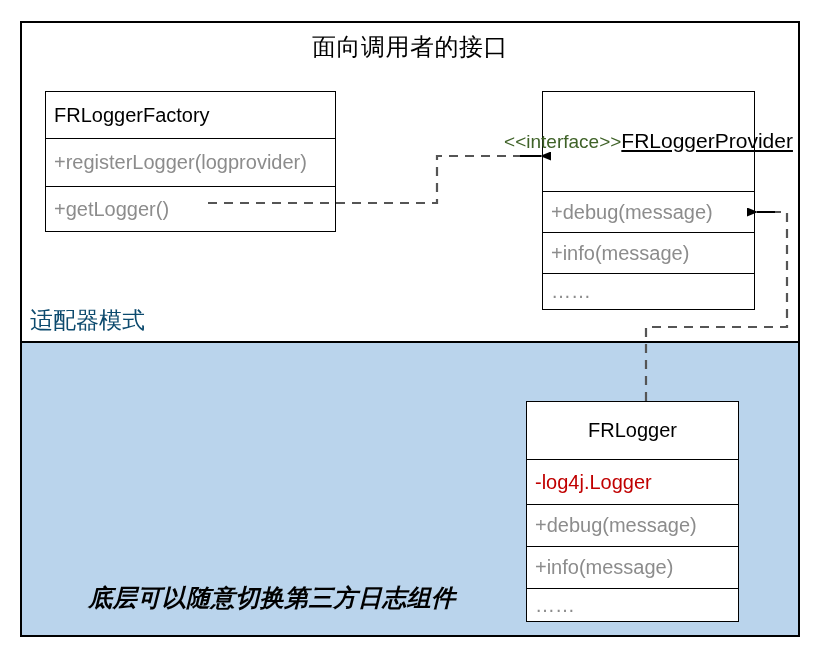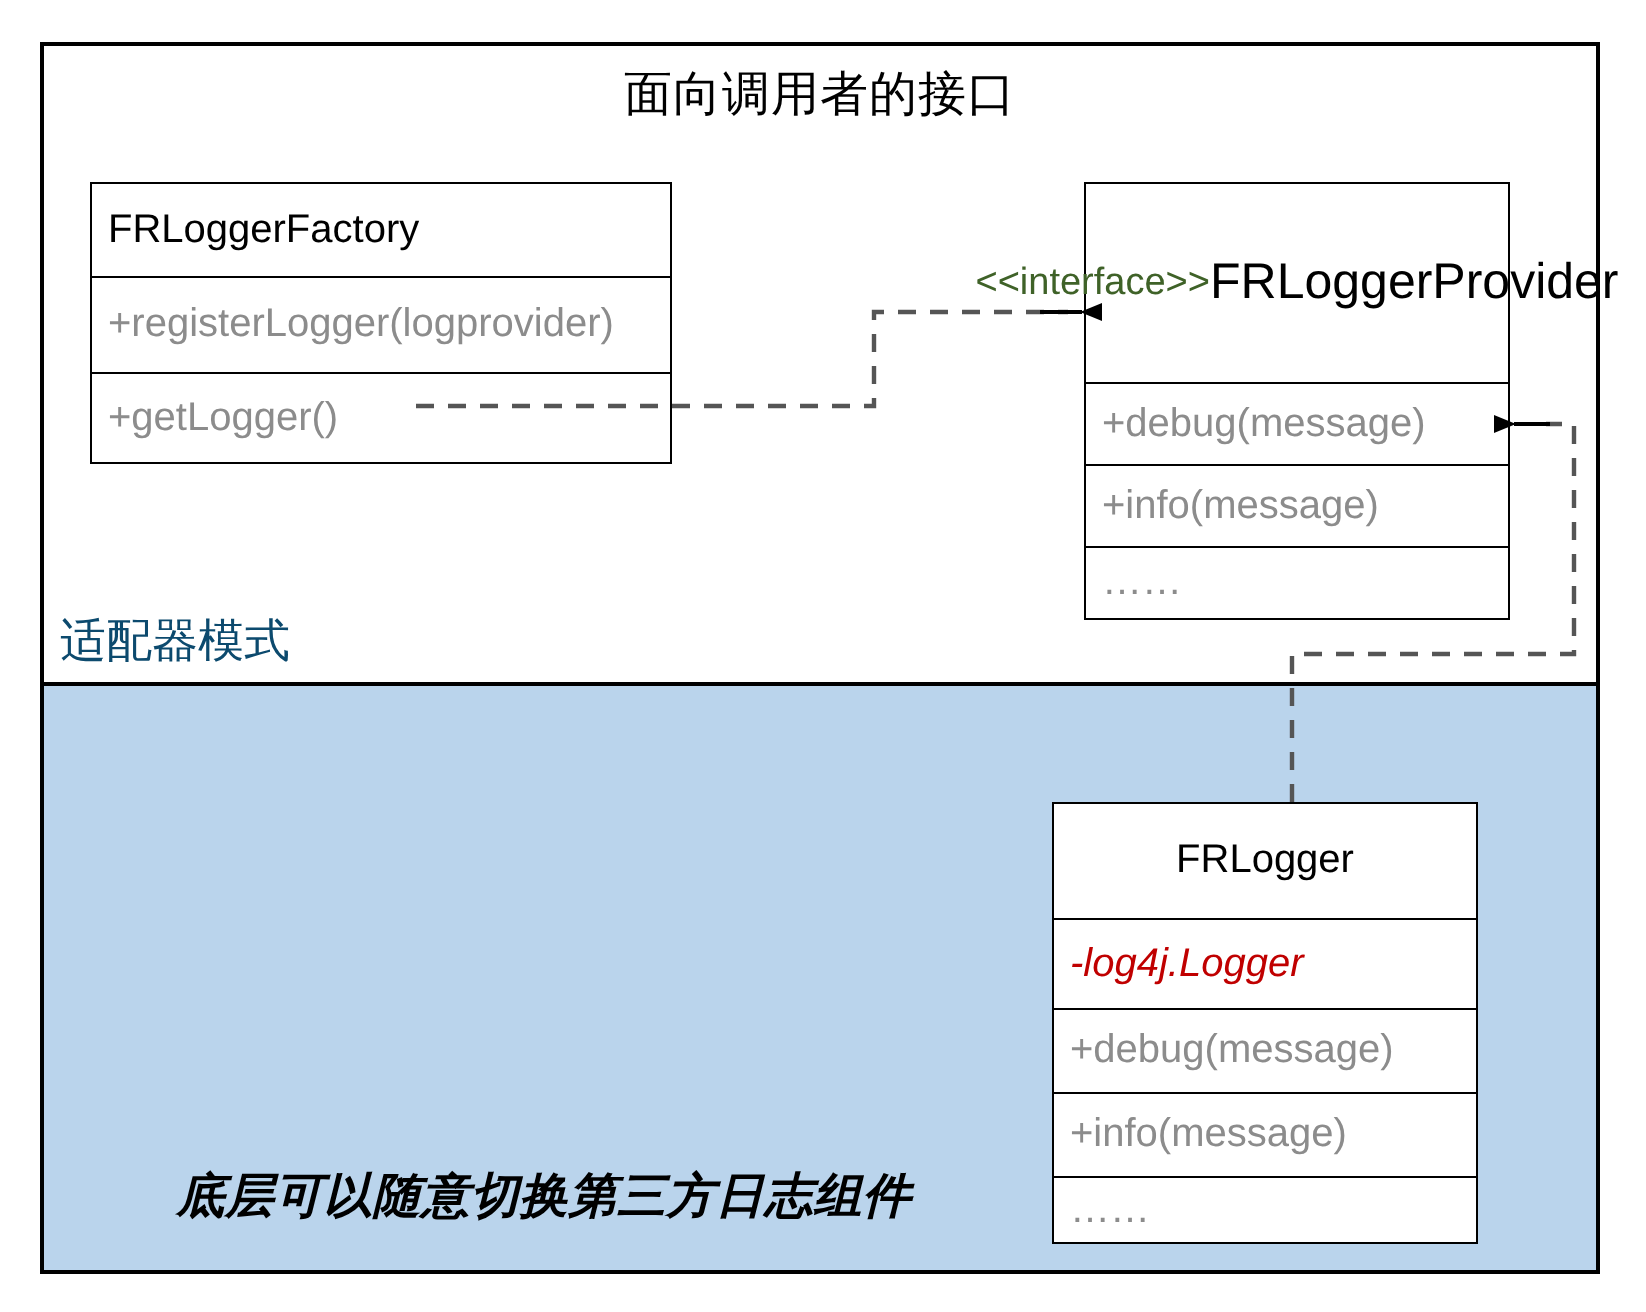--- a/index.html
+++ b/index.html
@@ -120,41 +120,42 @@
   }
   .header-stack {
     display: flex;
     flex-direction: row;
     align-items: center;
     justify-content: center;
     width: 100%;
     height: 100%;
   }
   .header-name {
-    font-size: 25px;
+    font-size: 21px;
     color: #000000;
     text-align: center;
     line-height: 1.15;
+    text-decoration: underline;
   }
 
   
   #factory-box   { left: 45px;  top: 91px;  width: 291px; height: 141px; }
   #factory-title { height: 46px; padding-left: 8px; }
   #factory-r1    { height: 48px; }
   #factory-r2    { height: 45px; }
 
   #provider-box  { left: 542px; top: 91px;  width: 213px; height: 219px; }
   #provider-head { height: 99px; }
   #provider-r1   { height: 41px; }
   #provider-r2   { height: 41px; }
   #provider-r3   { height: 36px; }
 
   #frlogger-box  { left: 526px; top: 401px; width: 213px; height: 221px; }
   #frlogger-head { height: 57px; }
-  #frlogger-r1   { height: 45px; font-style: italic; }
+  #frlogger-r1   { height: 45px; }
   #frlogger-r2   { height: 42px; }
   #frlogger-r3   { height: 42px; }
   #frlogger-r4   { height: 33px; }
 
   
   #connectors {
     position: absolute;
     left: 0;
     top: 0;
     width: 823px;

